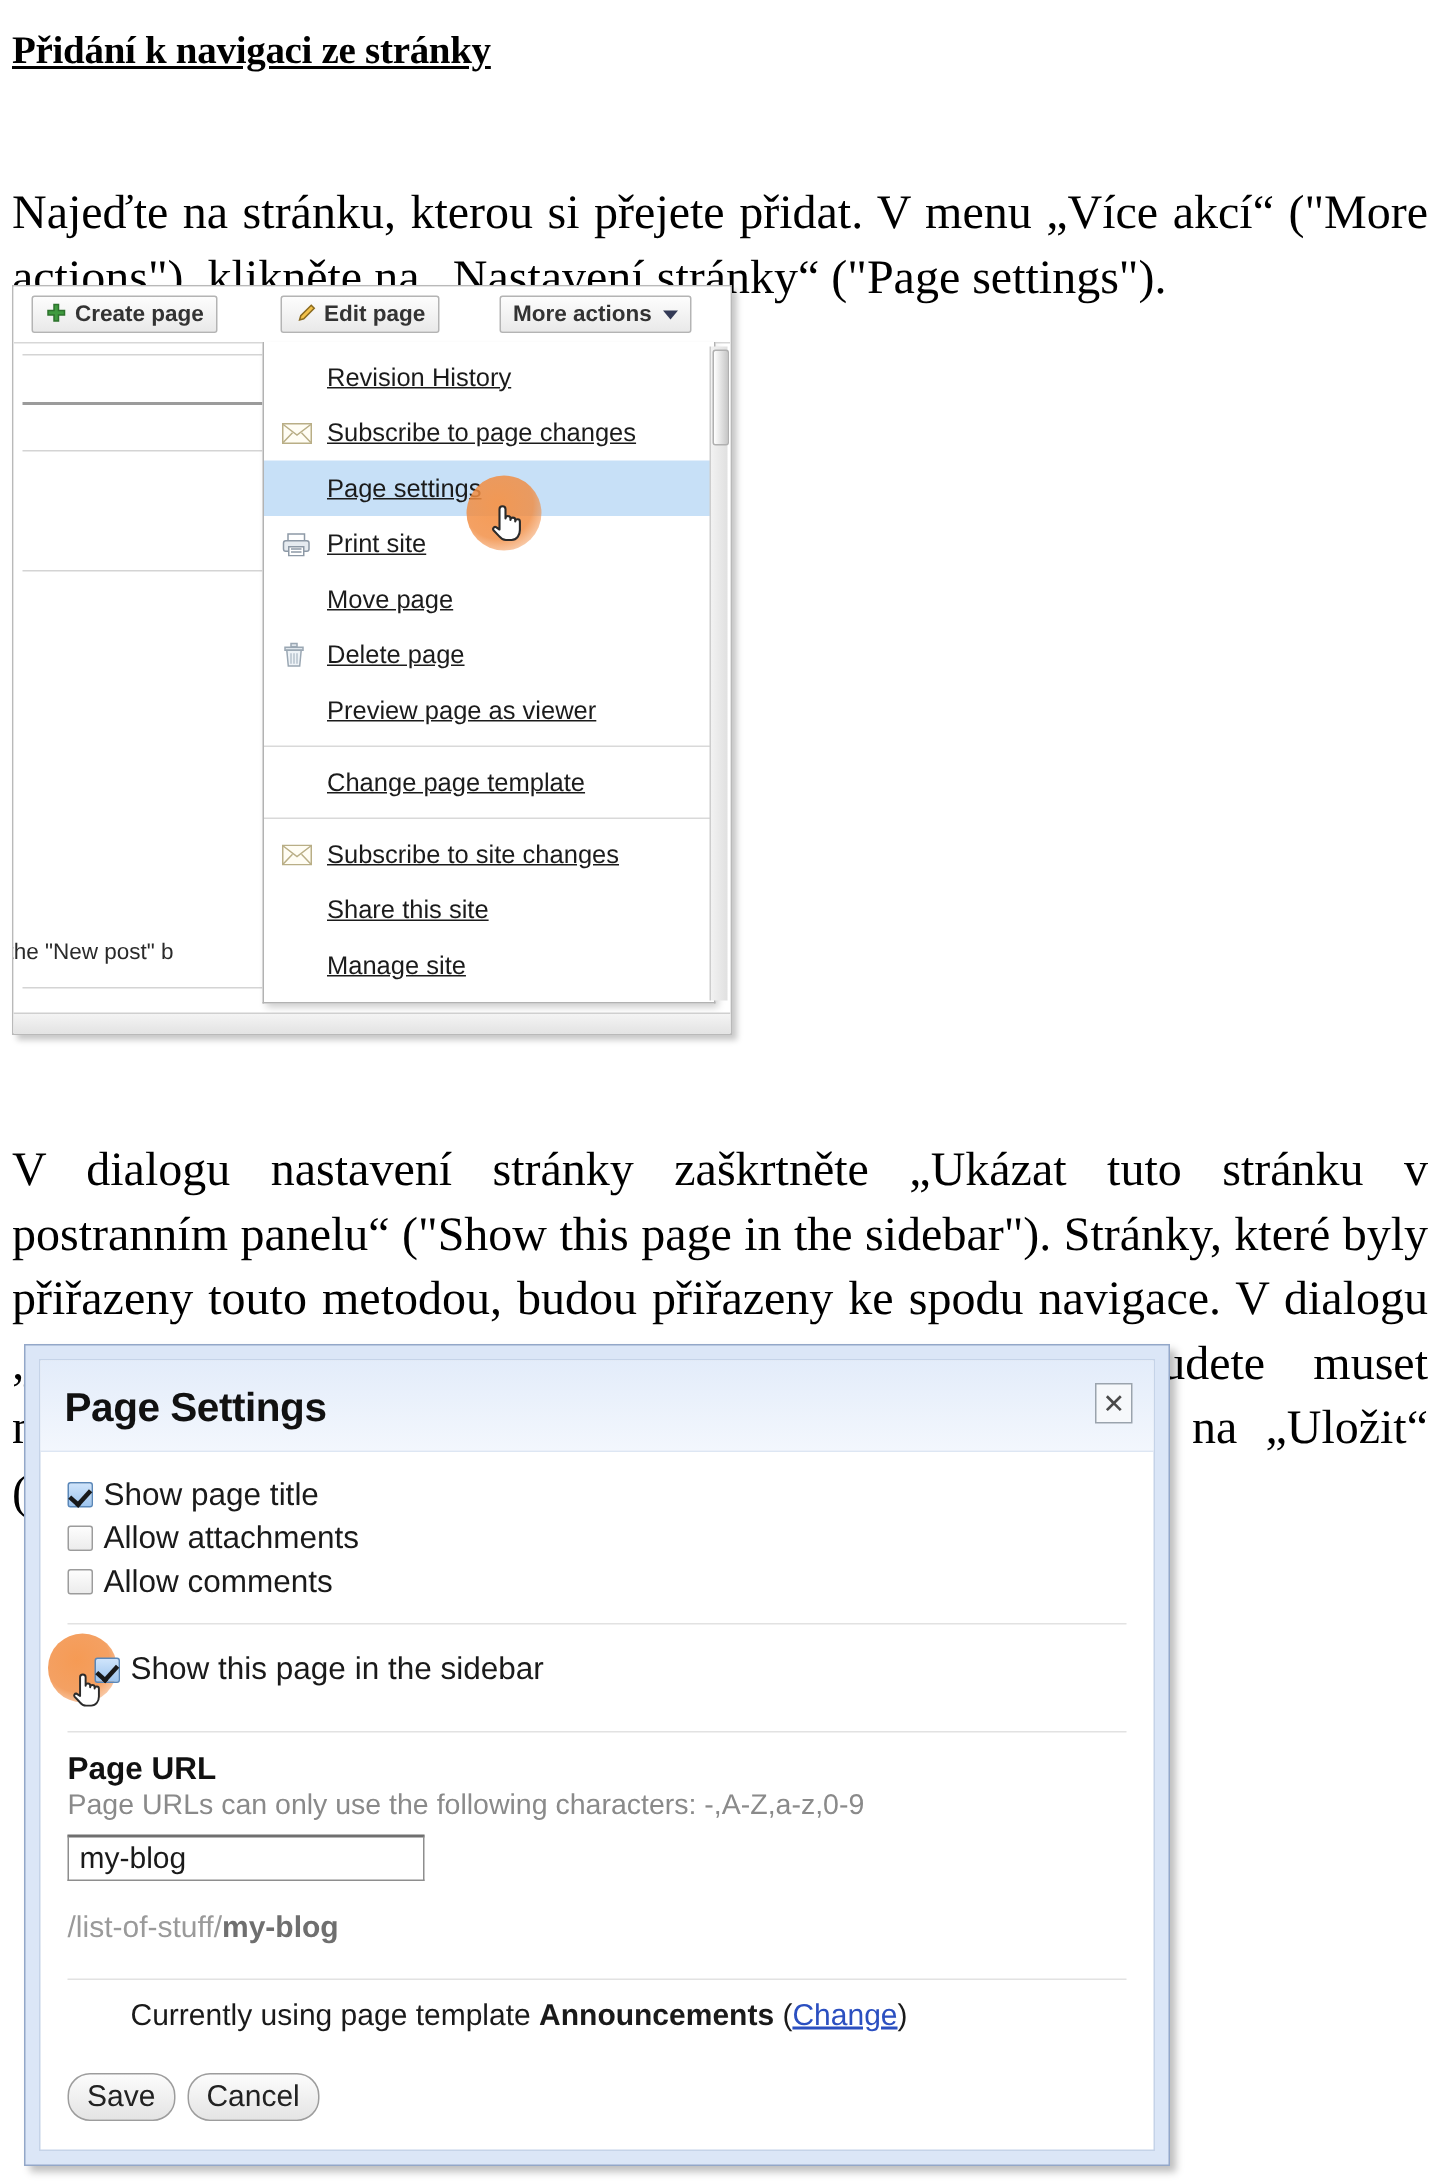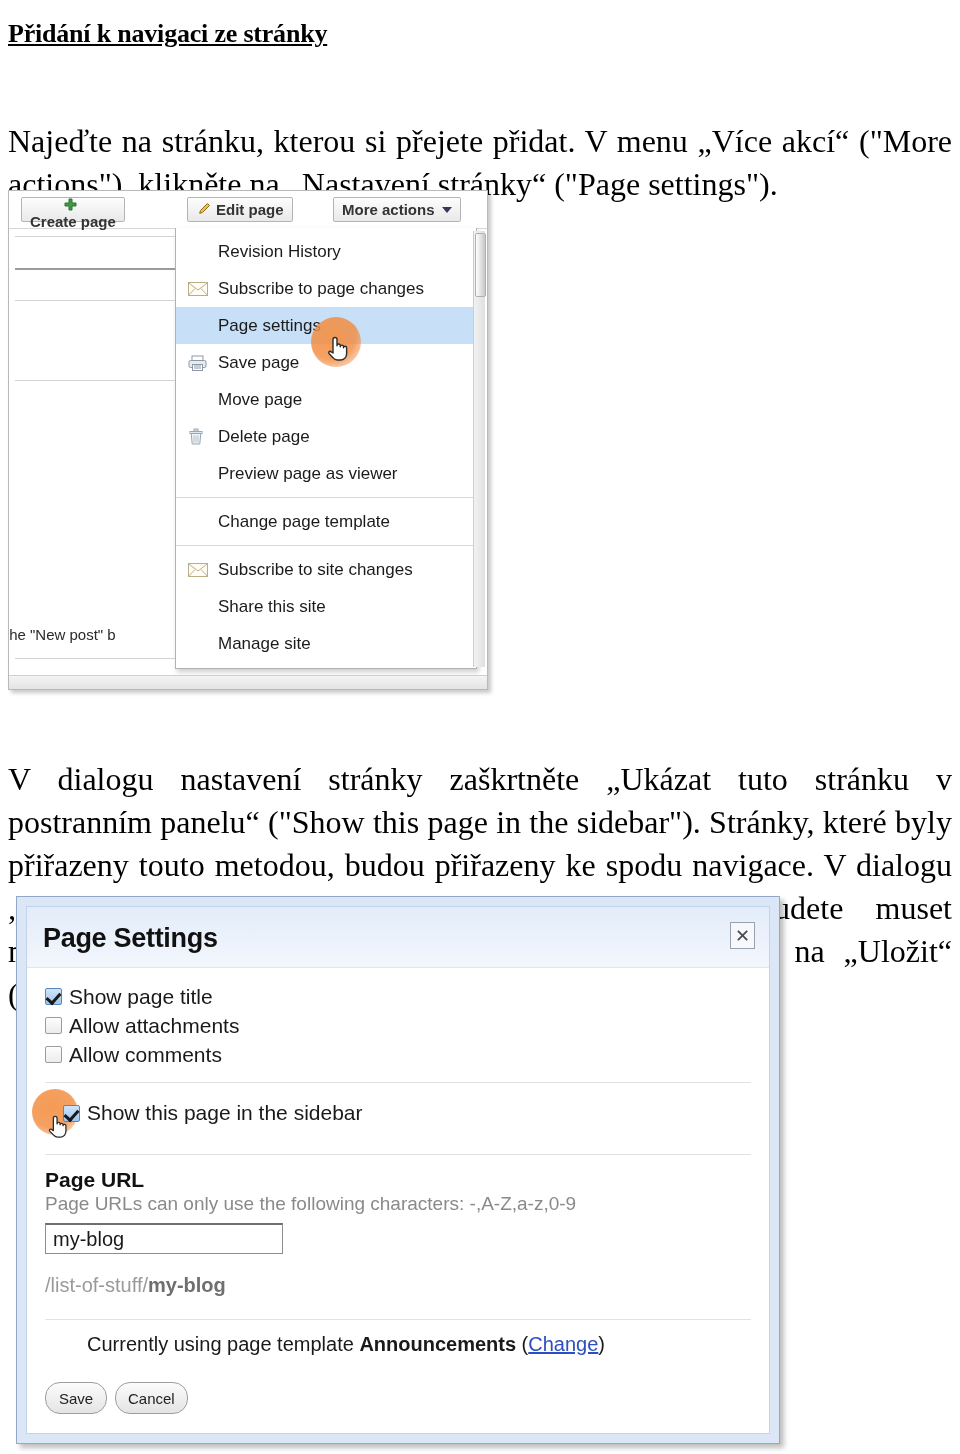--- a/index.html
+++ b/index.html
@@ -78,21 +78,21 @@
     border-radius: 2px;
     background: linear-gradient(#fdfdfd, #e9e9e9);
     font-size: 15px;
     font-weight: bold;
     color: #333333;
     display: flex;
     align-items: center;
     padding: 0 8px;
     white-space: nowrap;
   }
-  #btn-create { left: 12px; flex-direction: column; }
+  #btn-create { left: 12px; }
   #btn-edit   { left: 178px; }
   #btn-more   { left: 324px; border-color: #b4b4b4; }
   .sg-btn .glyph { margin-right: 5px; display: inline-flex; }
   .caret {
     display: inline-block;
     margin-left: 7px;
     width: 0; height: 0;
     border-left: 5px solid transparent;
     border-right: 5px solid transparent;
     border-top: 6px solid #333a56;
@@ -137,20 +137,21 @@
   }
   .sg-item {
     position: relative;
     height: 37px;
     display: flex;
     align-items: center;
     font-size: 17px;
     color: #1b1b1b;
     padding-left: 12px;
     white-space: nowrap;
+    text-decoration: underline;
   }
   .sg-item.sel { background: #c7e0f7; }
   .sg-item .mi-icon {
     width: 30px;
     display: inline-flex;
     align-items: center;
     justify-content: flex-start;
     flex: 0 0 30px;
   }
   .sg-item .mi-label { display: inline-block; }
@@ -330,21 +331,21 @@
     display: flex;
     gap: 8px;
   }
   .dlg-btn {
     min-width: 62px;
     height: 32px;
     box-sizing: border-box;
     border: 1px solid #9d9d9d;
     border-radius: 15px;
     background: linear-gradient(#fcfcfc,#e4e4e4);
-    font-size: 15px;
+    font-size: 20px;
     color: #222222;
     display: flex;
     align-items: center;
     justify-content: center;
     padding: 0 12px;
     font-family: "Liberation Sans", sans-serif;
   }
 </style>
 </head>
 <body>
@@ -412,21 +413,21 @@
 
     <div class="sg-item">
       <span class="mi-icon">
         <svg width="19" height="16" viewBox="0 0 19 16">
             <rect x="4" y="1" width="11" height="5" fill="#ffffff" stroke="#8d99a6"></rect>
             <rect x="1" y="5.5" width="17" height="7" rx="1.5" fill="#e6ebf0" stroke="#8d99a6"></rect>
             <rect x="4.5" y="9.5" width="10" height="6" fill="#ffffff" stroke="#8d99a6"></rect>
             <path d="M6 11h7M6 13h7" stroke="#8d99a6"></path>
           </svg>
       </span>
-      <span class="mi-label">Save page</span>
+      <span class="mi-label">Print site</span>
     </div>
 
     <div class="sg-item">
       <span class="mi-icon"></span>
       <span class="mi-label">Move page</span>
     </div>
 
     <div class="sg-item">
       <span class="mi-icon">
         <svg width="16" height="17" viewBox="0 0 16 17">

